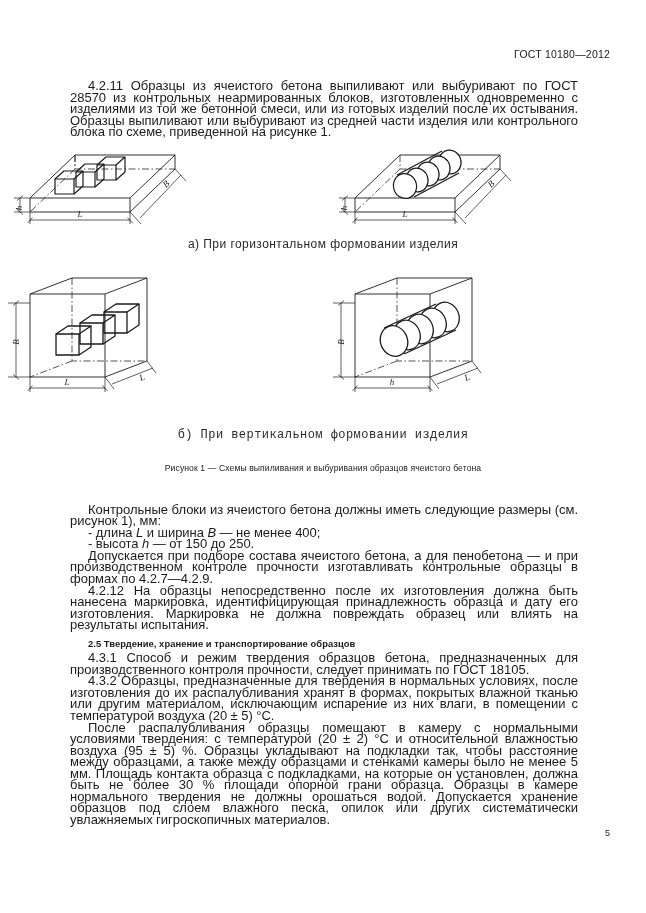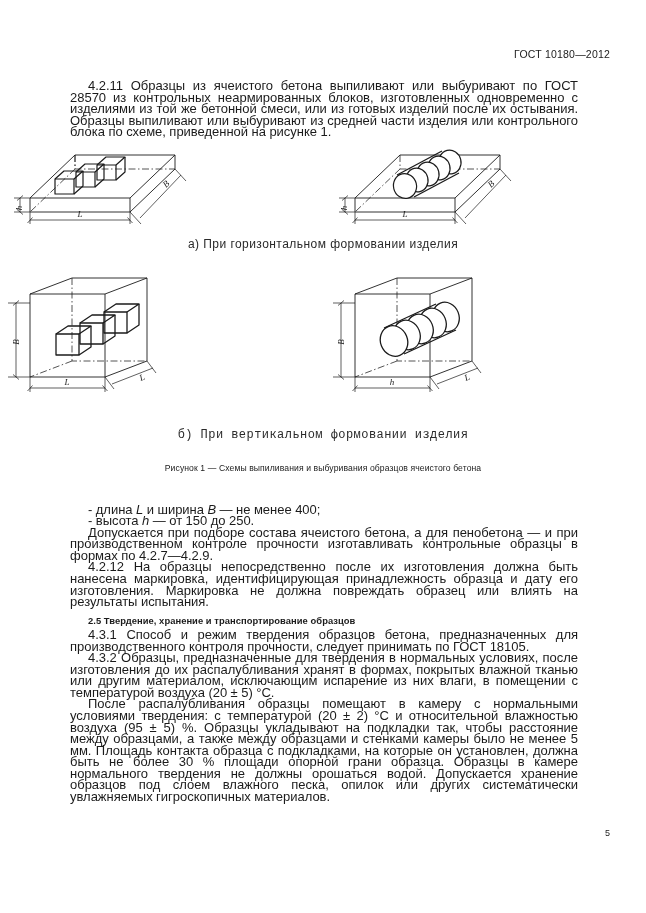--- a/index.html
+++ b/index.html
@@ -109,20 +109,21 @@
 <div class="page">
 
   <div class="header">ГОСТ 10180—2012</div>
 
   <div class="content">
 
     <p class="para">4.2.11 Образцы из ячеистого бетона выпиливают или выбуривают по ГОСТ 28570 из контрольных неармированных блоков, изготовленных одновременно с изделиями из той же бетонной смеси, или из готовых изделий после их остывания. Образцы выпиливают или выбуривают из средней части изделия или контрольного блока по схеме, приведенной на рисунке 1.</p>
 
     <div style="height:366px"></div>
 
+    <p class="para">Контрольные блоки из ячеистого бетона должны иметь следующие размеры (см. рисунок 1), мм:</p>
     <p class="para dash">- длина <span class="it">L</span> и ширина <span class="it">B</span> — не менее 400;</p>
     <p class="para dash">- высота <span class="it">h</span> — от 150  до 250.</p>
     <p class="para">Допускается при подборе состава ячеистого бетона, а для пенобетона — и при производственном контроле прочности изготавливать контрольные образцы в формах по 4.2.7—4.2.9.</p>
     <p class="para">4.2.12 На образцы непосредственно после их изготовления должна быть нанесена маркировка, идентифицирующая принадлежность образца и дату его изготовления. Маркировка не должна повреждать образец или влиять на результаты испытания.</p>
 
     <div class="gap-md"></div>
     <h2 class="section-title">2.5 Твердение, хранение и транспортирование образцов</h2>
     <div class="gap-sm"></div>
 
     <p class="para">4.3.1 Способ и режим твердения образцов бетона, предназначенных для производственного контроля прочности, следует принимать по ГОСТ 18105.</p>

